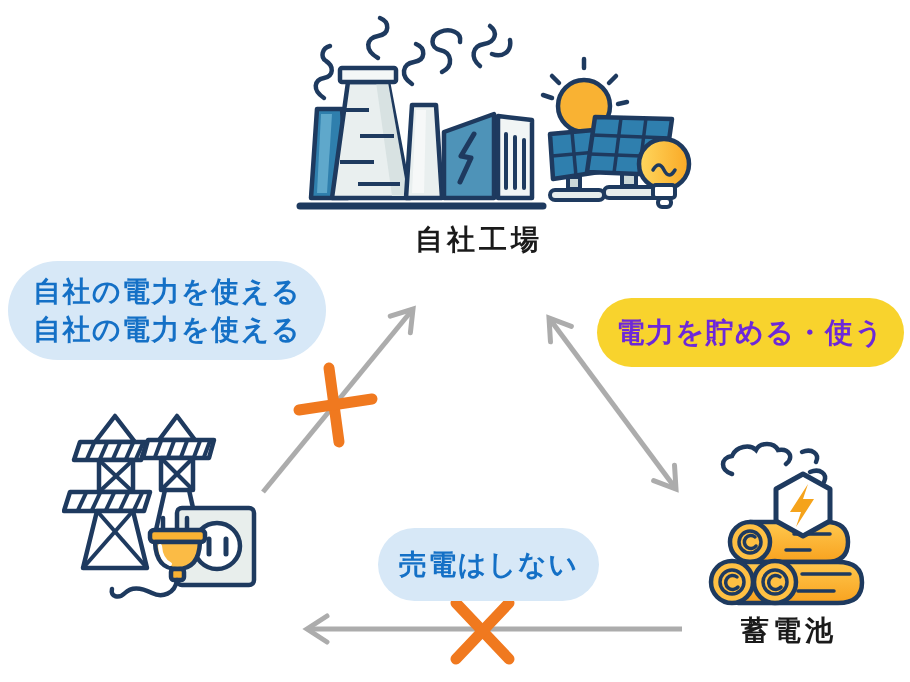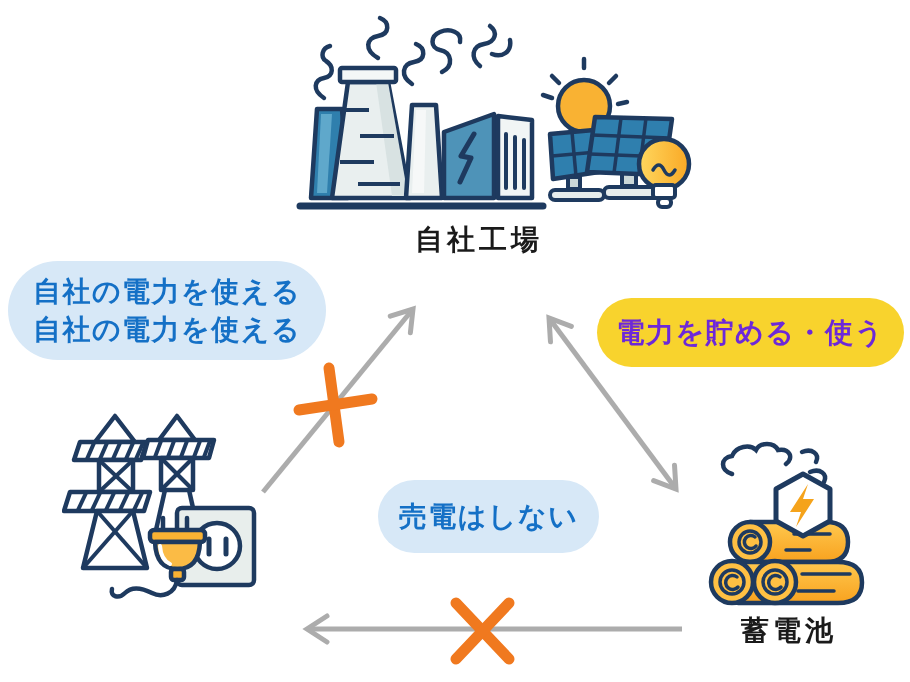--- a/index.html
+++ b/index.html
@@ -14,21 +14,21 @@
     letter-spacing:4px;white-space:nowrap;transform:translateX(-50%);
   }
   .bubble{
     position:absolute;display:flex;align-items:center;justify-content:center;
     font-weight:bold;font-size:28px;letter-spacing:1.5px;text-align:center;line-height:38px;
   }
   .bubble-blue{background:#D7E8F7;color:#1470C6;}
   .bubble-yellow{background:#F8D32D;color:#6d28d9;}
   .b-supply{left:8px;top:261px;width:318px;height:99px;border-radius:50px;}
   .b-store{left:597px;top:298px;width:307px;height:69px;border-radius:35px;}
-  .b-nosell{left:378px;top:480px;width:221px;height:73px;border-radius:37px;}
+  .b-nosell{left:378px;top:528px;width:221px;height:73px;border-radius:37px;}
   svg{display:block;}
 </style>
 </head>
 <body>
 
 <div class="canvas">
 
   <svg class="abs" style="left:0;top:0" width="910" height="682" viewBox="0 0 910 682">
     <defs>
       <marker id="ah" viewBox="0 0 34 34" refX="28" refY="17" markerWidth="34" markerHeight="34" markerUnits="userSpaceOnUse" orient="auto-start-reverse">

